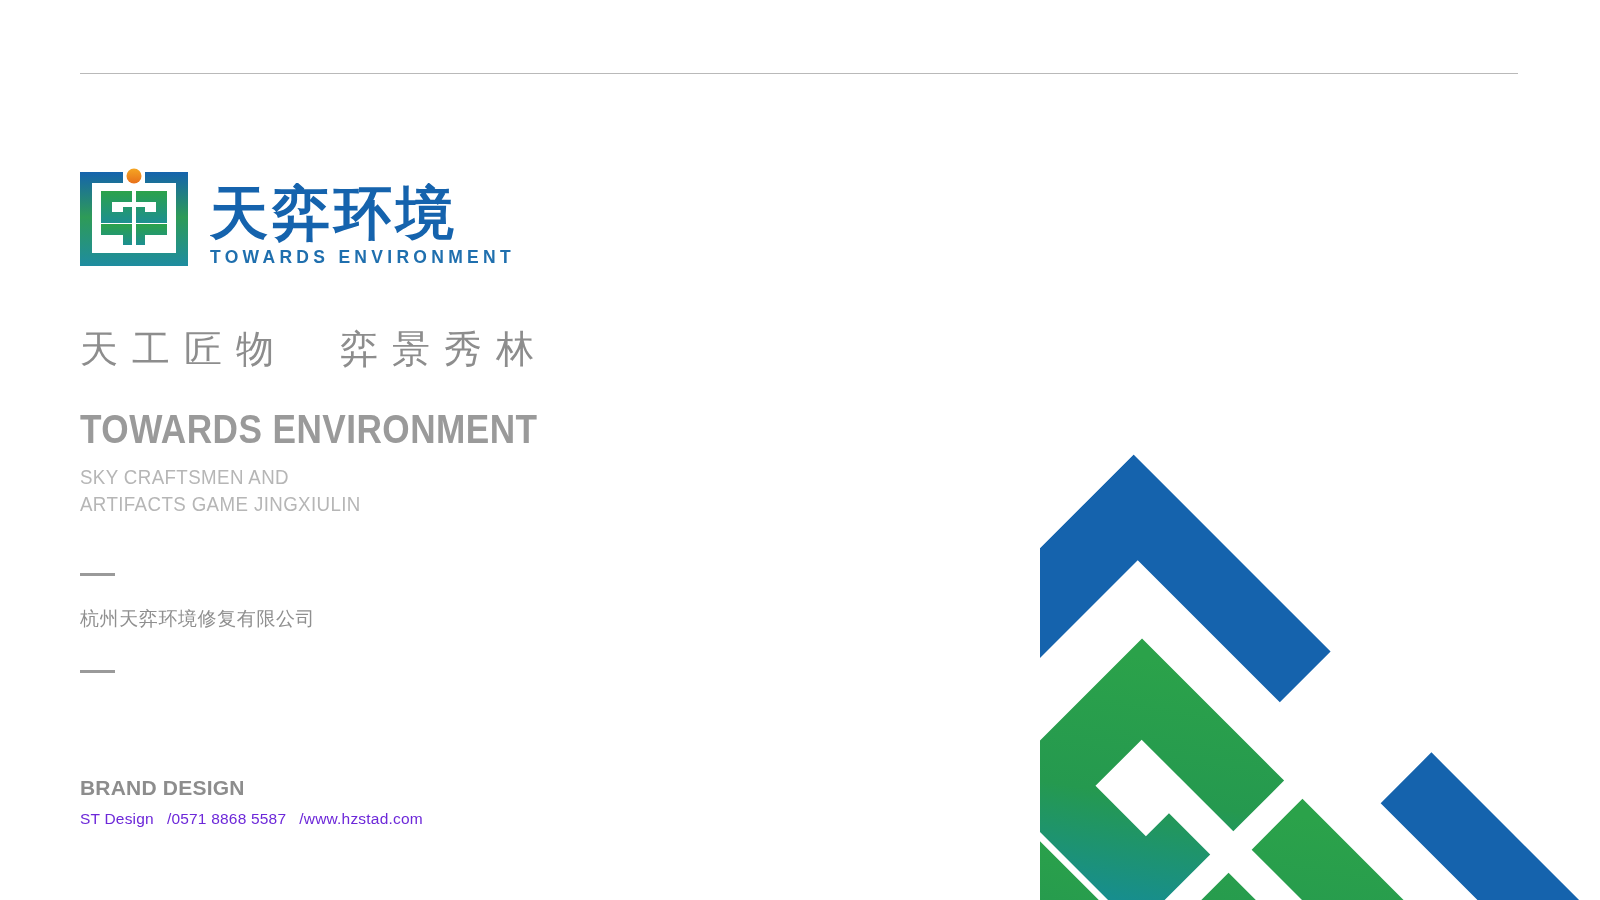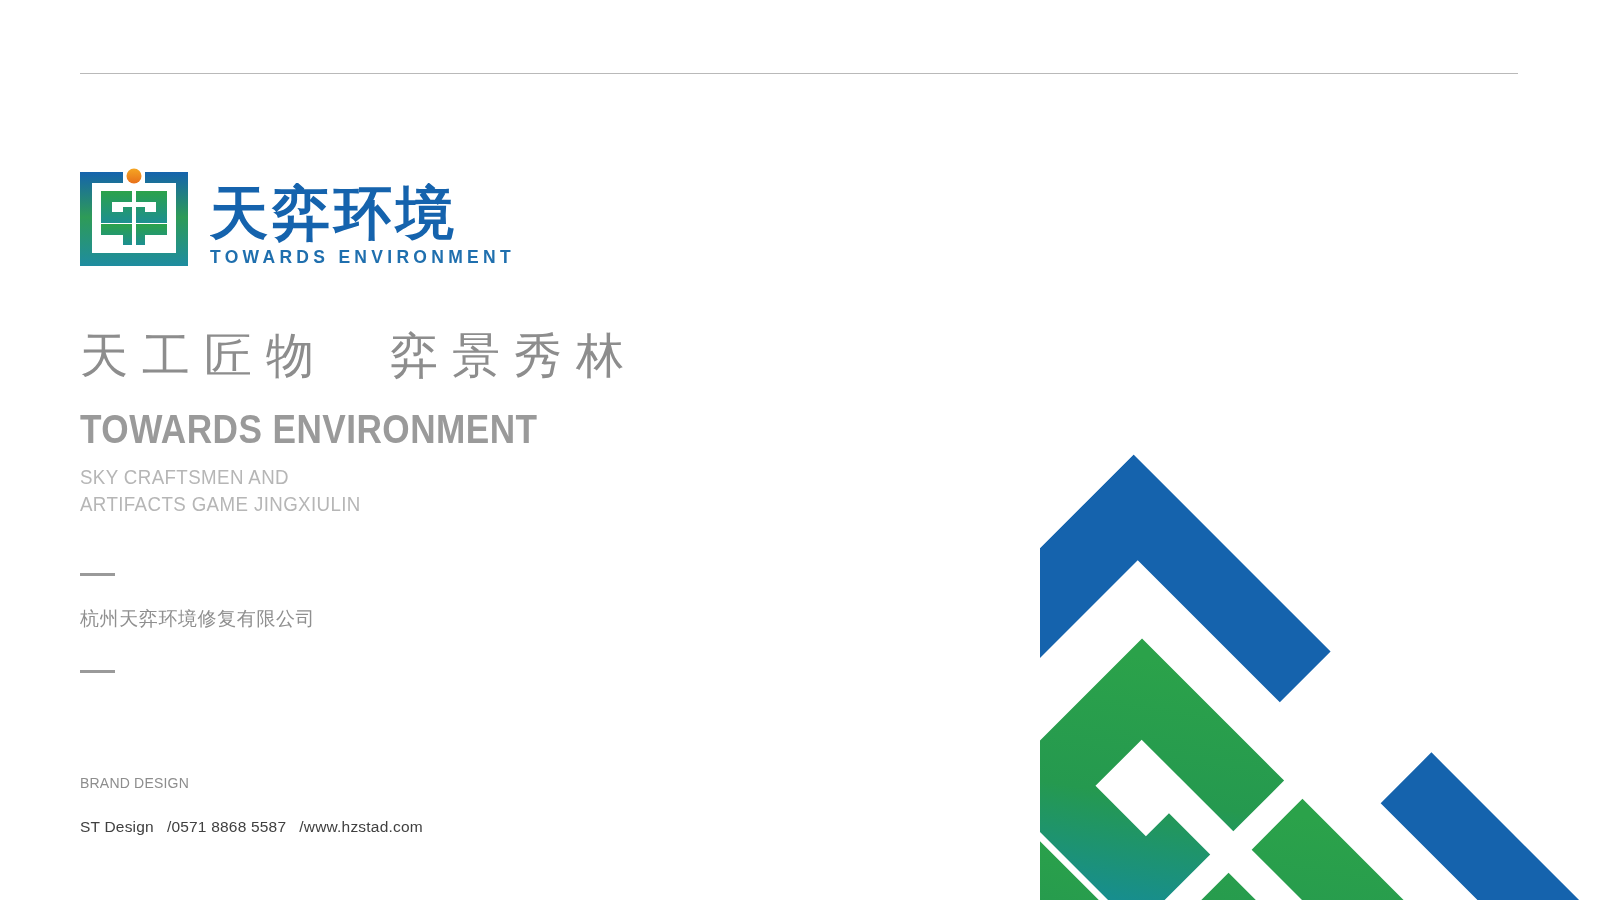--- a/index.html
+++ b/index.html
@@ -60,21 +60,21 @@
     line-height: 1;
     white-space: nowrap;
     font-family: "Liberation Sans", sans-serif;
   }
 
   
   .slogan {
     position: absolute;
     left: 80px;
     top: 328px;
-    font-size: 48px;
+    font-size: 38px;
     line-height: 1.15;
     color: #8d8d8d;
     letter-spacing: 14px;
     white-space: nowrap;
     font-family: "DejaVu Sans", "Liberation Sans", sans-serif;
     font-weight: 400;
   }
 
   
   .headline-en {
@@ -133,32 +133,32 @@
     text-align: center;
   }
 
   
   .footer {
     position: absolute;
     left: 80px;
     top: 775px;
   }
   .footer-title {
-    font-size: 14px;
-    font-weight: 400;
+    font-size: 21px;
+    font-weight: 700;
     color: #8d8d8d;
     letter-spacing: 0.2px;
     line-height: 1.25;
     white-space: nowrap;
     font-family: "Liberation Sans", sans-serif;
   }
   .footer-contact {
-    margin-top: 25px;
+    margin-top: 9px;
     font-size: 15.5px;
-    color: #404040;
+    color: #6d28d9;
     letter-spacing: 0.2px;
     line-height: 1.2;
     white-space: nowrap;
     font-family: "Liberation Sans", sans-serif;
   }
   .footer-contact .sep { display: inline-block; width: 13px; }
 
   
   .corner-deco {
     position: absolute;

